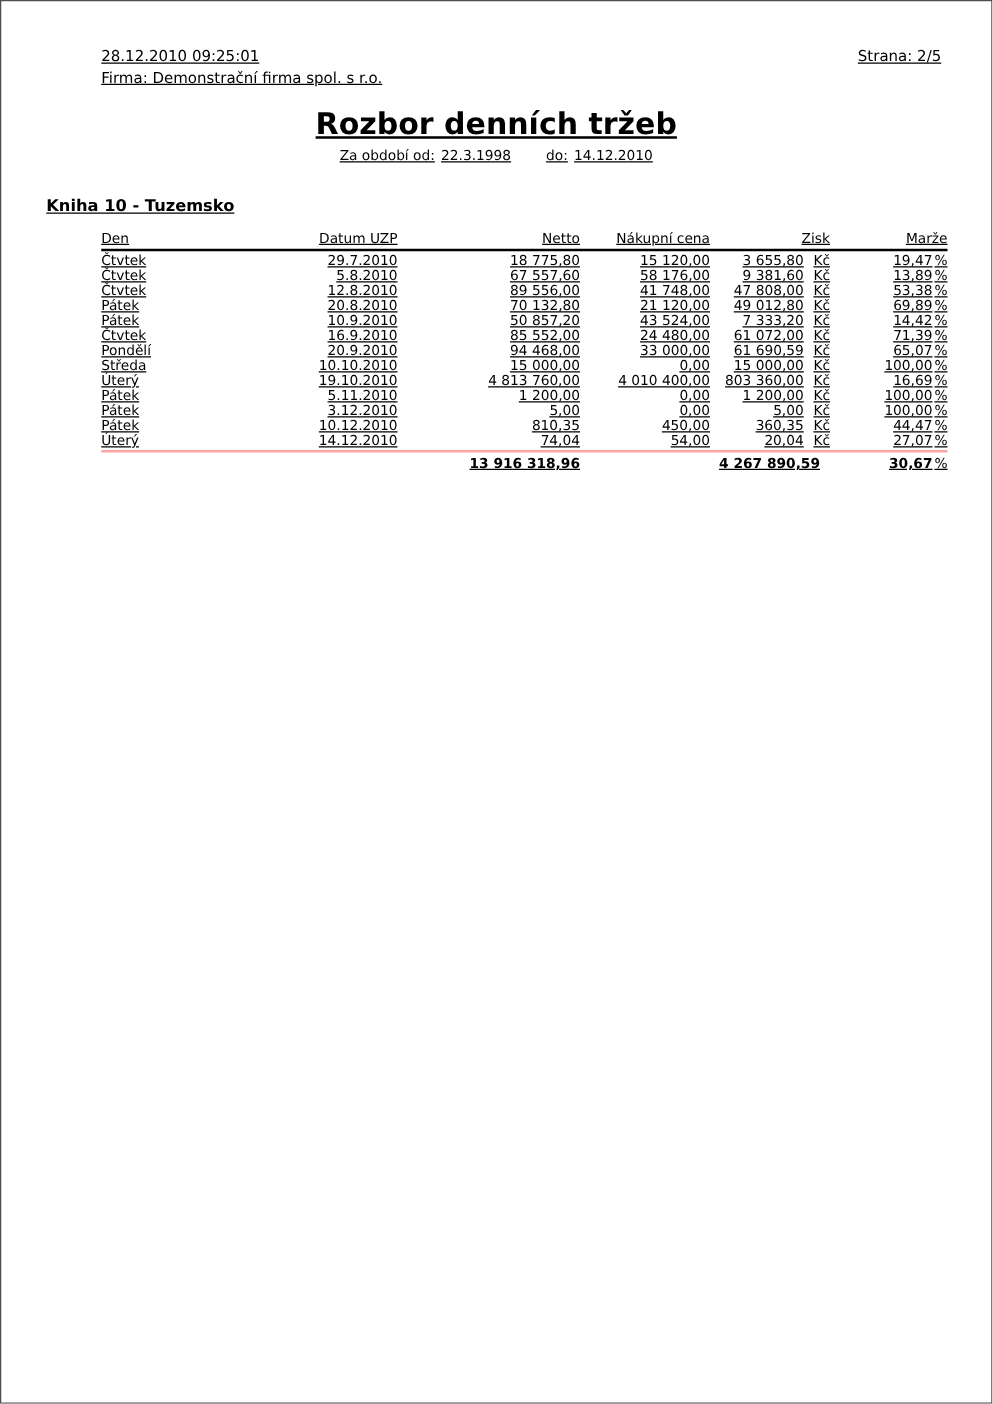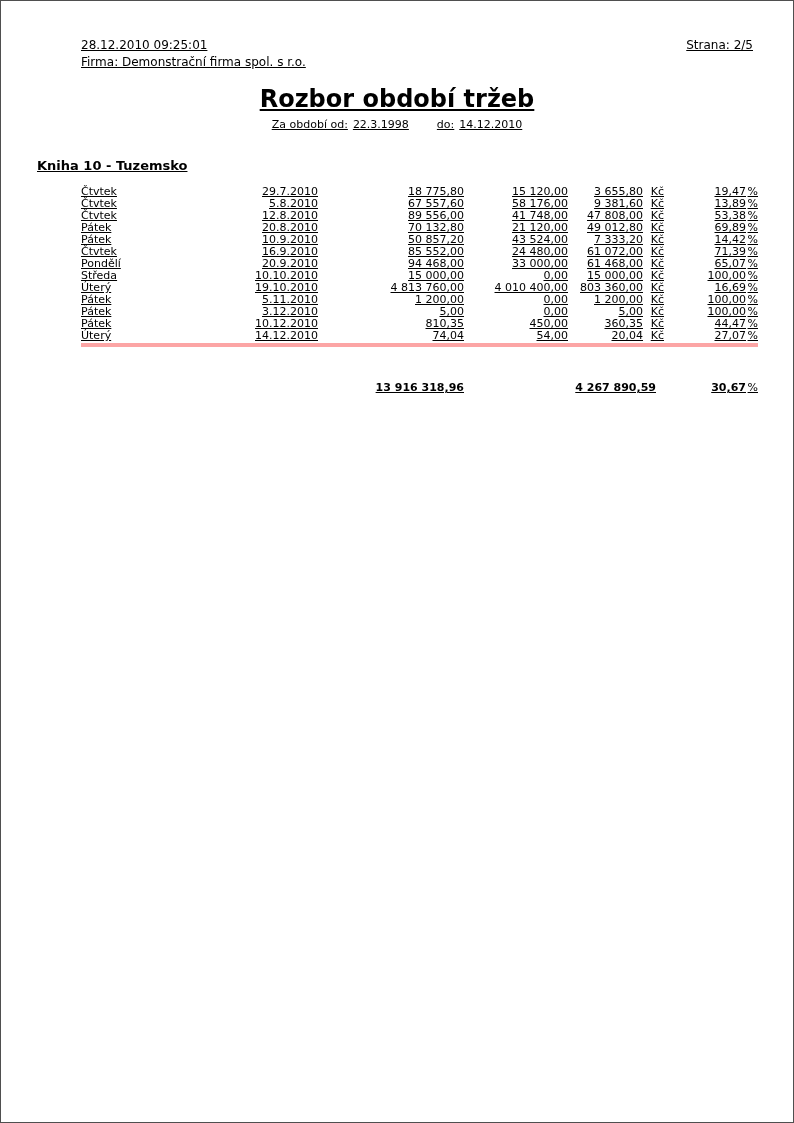--- a/index.html
+++ b/index.html
@@ -31,23 +31,23 @@
     margin: 27px 37px 0 36px;
     font-size: 13px; font-weight: bold;
   }
   .table {
     margin: 11px 37px 0 80px; width: 677px;
     font-size: 11px;
   }
   .t-row { display: flex; line-height: 12px; }
   .thead .t-row { line-height: 13px; padding-bottom: 2px; }
   .thead { border-bottom: 2px solid #000; }
-  .tbody { border-bottom: 4px solid #fca5a5; padding: 2px 0 1px 0; }
+  .tbody { border-bottom: 2px solid #fca5a5; padding: 2px 0 1px 0; }
   .totals { padding-top: 2px; font-weight: bold; }
-  .totals .t-row { line-height: 13px; margin-top: 32px; }
+  .totals .t-row { line-height: 13px; }
   .c-den   { width: 80px;  text-align: left; }
   .c-datum { width: 157px; text-align: right; }
   .c-netto { width: 146px; text-align: right; }
   .c-nakup { width: 104px; text-align: right; }
   .c-zisk  { width: 96px;  display: flex; }
   .c-marze { width: 94px;  display: flex; }
   .c-zisk .num, .c-marze .num { flex: 1; text-align: right; }
   .c-zisk .sfx  { width: 21px; text-align: right; }
   .c-marze .sfx { width: 12px; text-align: right; }
   .c-zisk .sfx-sm { width: 8px; }
@@ -60,29 +60,43 @@
 <div class="page">
 
   <div class="hdr">
     <div class="hdr-left">
       <div>28.12.2010 09:25:01</div>
       <div>Firma: Demonstrační firma spol. s r.o.</div>
     </div>
     <div class="hdr-right">Strana: 2/5</div>
   </div>
 
-  <div class="title">Rozbor období tržeb</div>
+  <div class="title">Rozbor denních tržeb</div>
 
   <div class="subtitle">
     <span>Za období od:</span><span class="val">22.3.1998</span><span class="lbl2">do:</span><span class="val">14.12.2010</span>
   </div>
 
   <div class="section-title">Kniha 10 - Tuzemsko</div>
 
   <div class="table">
+    <div class="thead">
+      <div class="t-row">
+        <div class="c-den hcell">Den</div>
+        <div class="c-datum hcell">Datum UZP</div>
+        <div class="c-netto hcell">Netto</div>
+        <div class="c-nakup hcell">Nákupní cena</div>
+        <div class="c-zisk hcell">
+          <span class="num">Zisk</span>
+        </div>
+        <div class="c-marze hcell">
+          <span class="num">Marže</span>
+        </div>
+      </div>
+    </div>
 
     <div class="tbody">
   <div class="t-row">
     <div class="c-den">Čtvtek</div>
     <div class="c-datum">29.7.2010</div>
     <div class="c-netto">18 775,80</div>
     <div class="c-nakup">15 120,00</div>
     <div class="c-zisk">
       <span class="num">3 655,80</span>
             <span class="sfx">Kč</span>
@@ -167,21 +181,21 @@
             <span class="sfx">%</span>
     </div>
   </div>
 
   <div class="t-row">
     <div class="c-den">Pondělí</div>
     <div class="c-datum">20.9.2010</div>
     <div class="c-netto">94 468,00</div>
     <div class="c-nakup">33 000,00</div>
     <div class="c-zisk">
-      <span class="num">61 468,00</span>
+      <span class="num">61 690,59</span>
             <span class="sfx">Kč</span>
     </div>
     <div class="c-marze">
       <span class="num">65,07</span>
             <span class="sfx">%</span>
     </div>
   </div>
 
   <div class="t-row">
     <div class="c-den">Středa</div>

